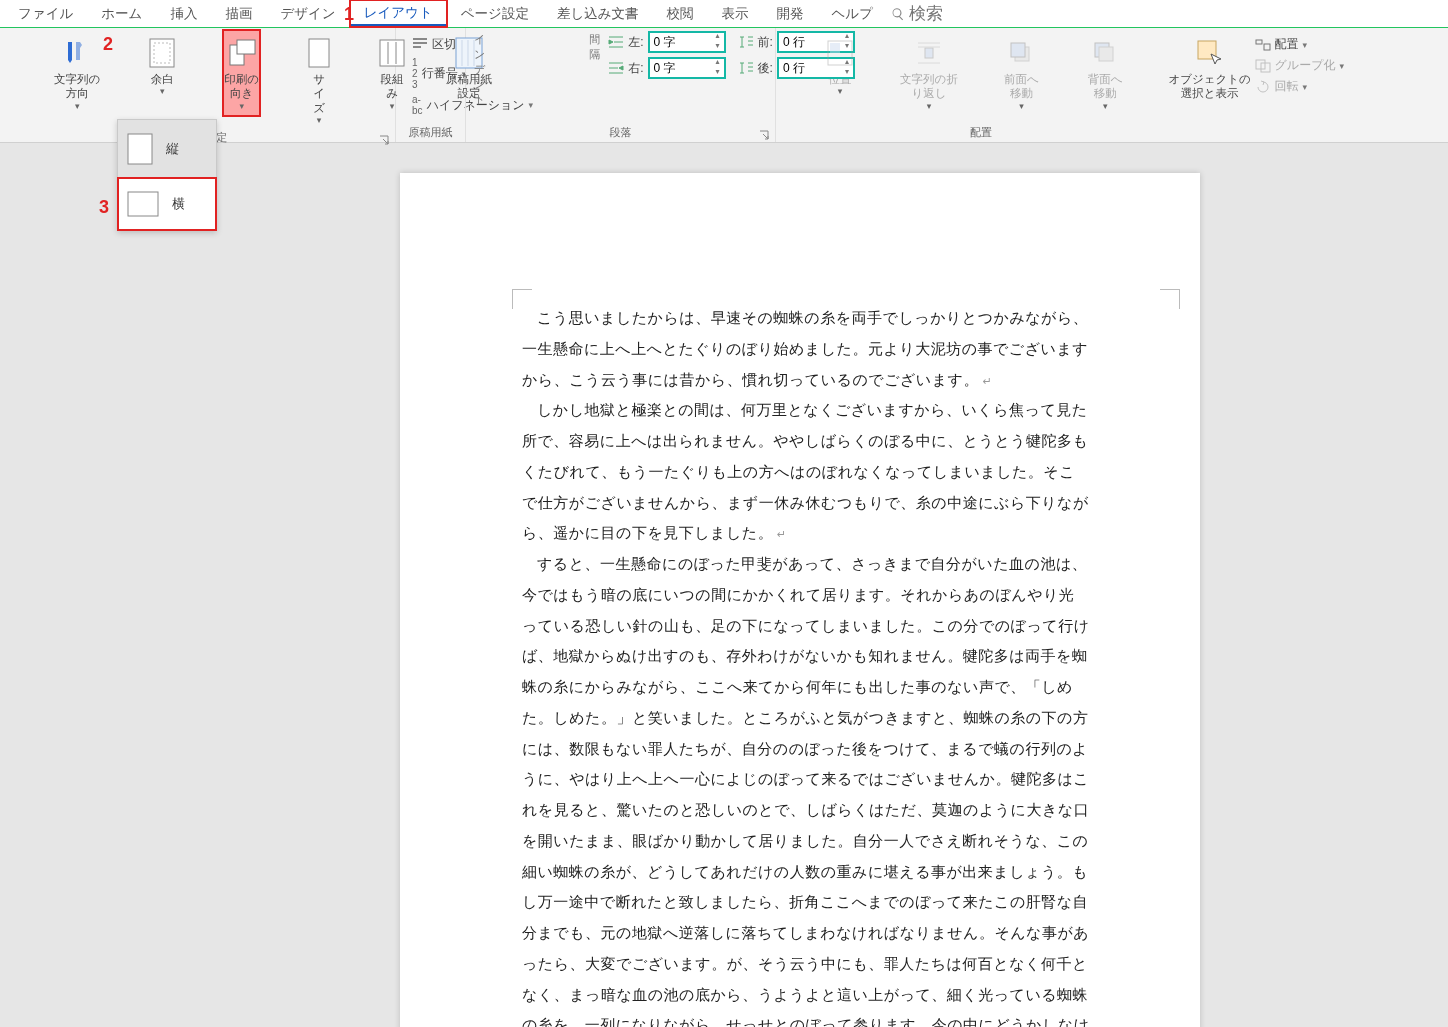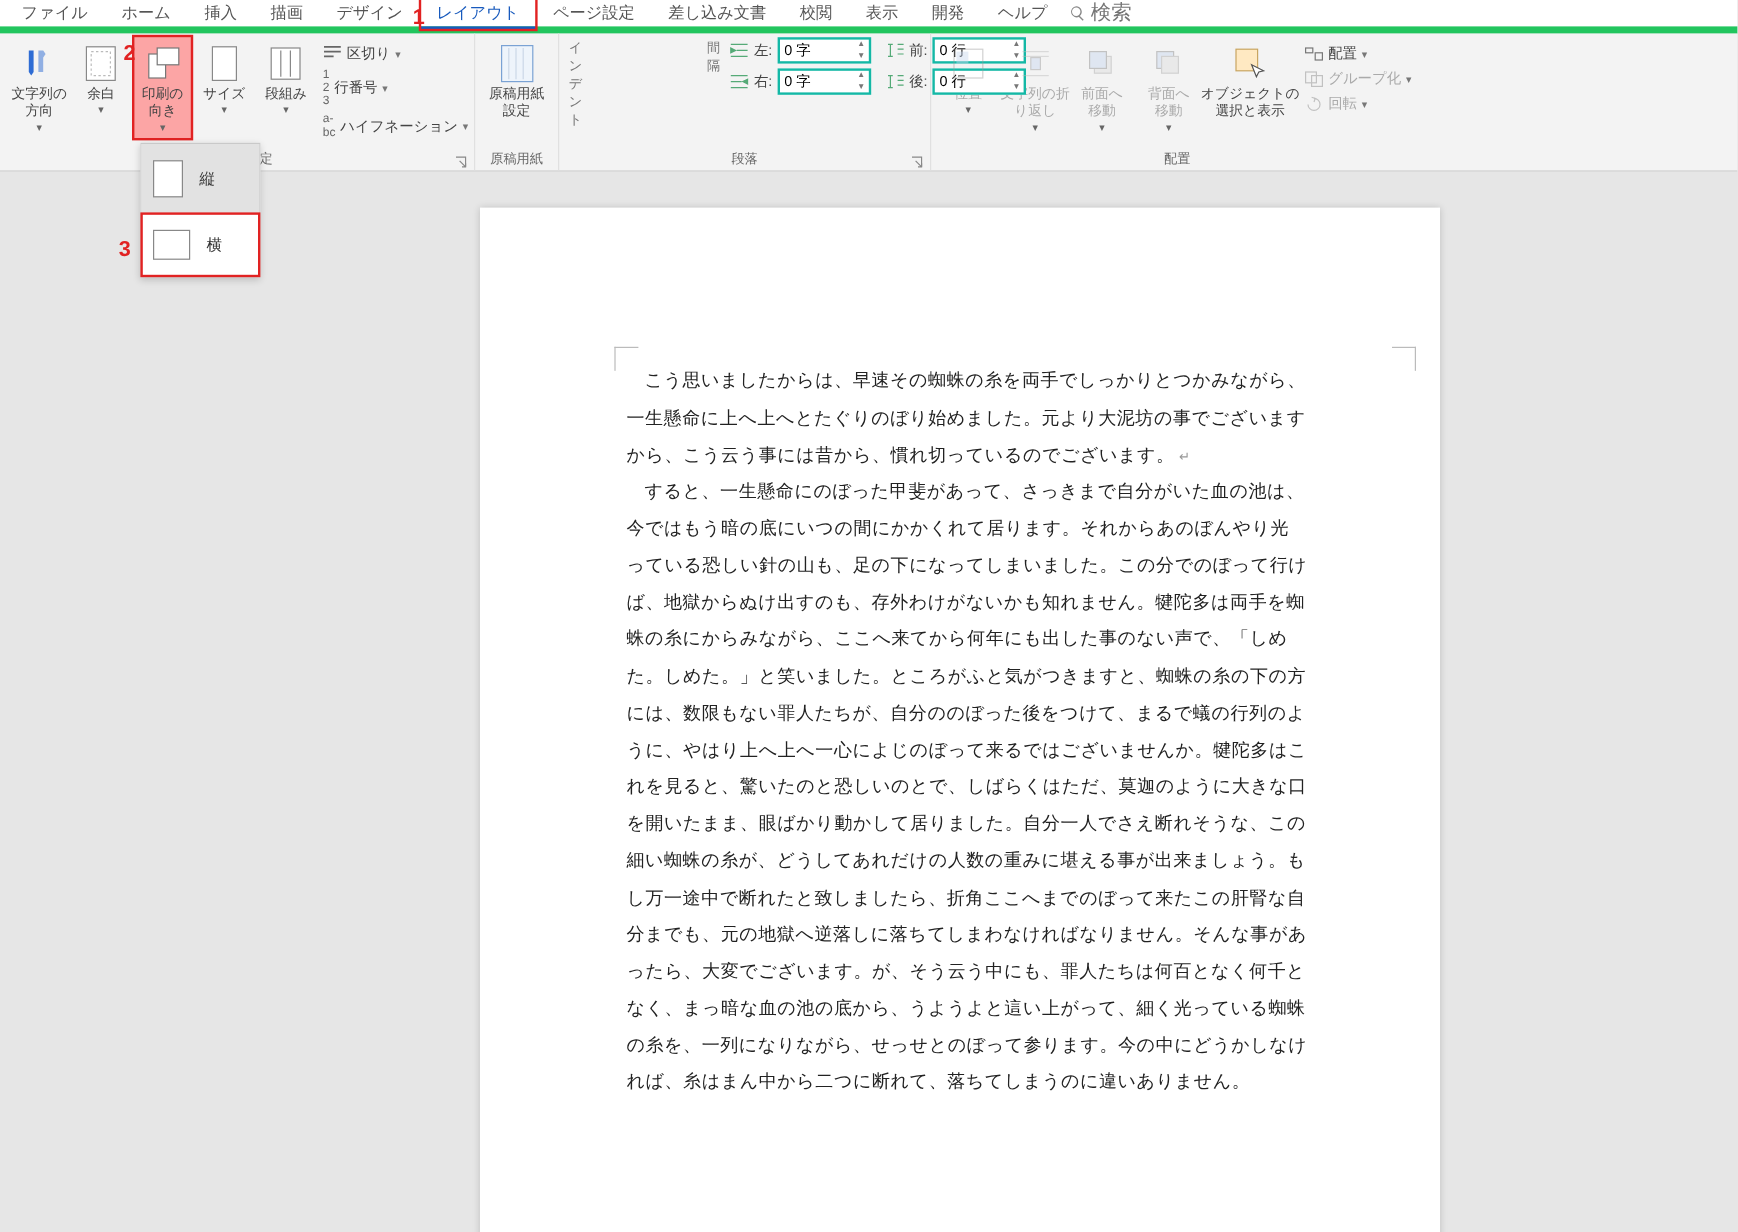--- a/index.html
+++ b/index.html
@@ -1,33 +1,33 @@
 <!DOCTYPE html>
 <html><head>
 <meta charset="utf-8">
 <style>
   * { box-sizing: border-box; margin: 0; padding: 0; font-family: "Yu Gothic UI", "Meiryo", sans-serif; }
   body { background: #e6e6e6; width: 1448px; height: 1027px; overflow: hidden; font-size: 13px; color: #333; }
 
   
-  .tabs { display: flex; align-items: center; height: 28px; background: #fff; border-bottom: 6px solid #22c55e; padding: 0 4px; gap: 0; }
+  .tabs { display: flex; align-items: center; height: 28px; background: #fff; border-bottom: 1px solid #22c55e; padding: 0 4px; gap: 0; }
   .tab { padding: 4px 14px; font-size: 13.5px; color: #555; cursor: pointer; }
   .tab.active { color: #185abd; border-bottom: 3px solid #185abd; padding-bottom: 2px; font-weight: 500;}
   .tab.highlight { outline: 2px solid #e12222; outline-offset: -1px; }
   .search-wrap { display:flex; align-items:center; gap:4px; margin-left:4px;}
   .search-icon { width:14px;height:14px;fill:#888;}
   .search-input { border:none; font-size:17px; width:80px; outline:none; color:#555;}
 
   
   .ribbon { display:flex; height:115px; background:#f3f3f3; border-bottom:1px solid #d0d0d0; padding-left:4px; position:relative;}
   .group { display:flex; flex-direction:column; justify-content:space-between; border-right:1px solid #e0e0e0; padding:2px 4px 0 4px;}
   .group-body { display:flex; align-items:flex-start; gap:2px; flex:1;}
   .group-label { font-size:11px; color:#666; text-align:center; padding-bottom:2px; position:relative;}
   .launcher { position:absolute; right:2px; bottom:2px; width:10px;height:10px; fill:#999;}
-  .bigbtn { display:flex; flex-direction:column; align-items:center; justify-content:flex-start; width:54px; padding:4px 1px; font-size:11.5px; color:#444; line-height:1.25; text-align:center; cursor:pointer;}
+  .bigbtn { display:flex; flex-direction:column; align-items:center; justify-content:flex-start; width:54px; padding:4px 1px; font-size:11.5px; color:#444; line-height:1.25; text-align:center; cursor:pointer;margin-left:45px;}
   .bigbtn .iconwrap { height:38px; display:flex; align-items:center; justify-content:center;}
   .bigbtn .chev { font-size:9px; color:#666;}
   .bigbtn.sel { background:#fca5a5; outline:2px solid #e12222; outline-offset:-1px;}
   .bigbtn.disabled { color:#aaa;}
   .bigbtn.disabled svg { opacity:.45;}
   .midbtn { display:flex; align-items:center; gap:4px; font-size:12px; color:#444; padding:2px 4px; cursor:pointer; white-space:nowrap;}
   .midbtn .chev{font-size:9px;color:#777;}
   .stackcol{display:flex;flex-direction:column;gap:0;padding-top:4px;}
   .indent-row{display:flex; align-items:center; gap:4px; font-size:12px; color:#444; padding:1px 2px;}
   .indent-row input{width:78px; height:22px; font-size:12px; border:2px solid #14b8a6; padding:0 18px 0 4px;}
@@ -352,15 +352,16 @@
 
 <div class="anno" style="left:344px;top:4px">1</div>
 <div class="anno" style="left:103px;top:34px">2</div>
 <div class="anno" style="left:99px;top:197px">3</div>
 
 <div class="workspace">
   <div class="page">
     <div class="corner tl"></div>
     <div class="corner tr"></div>
     <p><span>こう思いましたからは、早速その蜘蛛の糸を両手でしっかりとつかみながら、一生懸命に上へ上へとたぐりのぼり始めました。元より大泥坊の事でございますから、こう云う事には昔から、慣れ切っているのでございます。</span><span class="pm"> ↵</span></p>
+    <p><span>しかし地獄と極楽との間は、何万里となくございますから、いくら焦って見た所で、容易に上へは出られません。ややしばらくのぼる中に、とうとう犍陀多もくたびれて、もう一たぐりも上の方へはのぼれなくなってしまいました。そこで仕方がございませんから、まず一休み休むつもりで、糸の中途にぶら下りながら、遥かに目の下を見下しました。</span><span class="pm"> ↵</span></p>
     <p><span>すると、一生懸命にのぼった甲斐があって、さっきまで自分がいた血の池は、今ではもう暗の底にいつの間にかかくれて居ります。それからあのぼんやり光っている恐しい針の山も、足の下になってしまいました。この分でのぼって行けば、地獄からぬけ出すのも、存外わけがないかも知れません。犍陀多は両手を蜘蛛の糸にからみながら、ここへ来てから何年にも出した事のない声で、「しめた。しめた。」と笑いました。ところがふと気がつきますと、蜘蛛の糸の下の方には、数限もない罪人たちが、自分ののぼった後をつけて、まるで蟻の行列のように、やはり上へ上へ一心によじのぼって来るではございませんか。犍陀多はこれを見ると、驚いたのと恐しいのとで、しばらくはただ、莫迦のように大きな口を開いたまま、眼ばかり動かして居りました。自分一人でさえ断れそうな、この細い蜘蛛の糸が、どうしてあれだけの人数の重みに堪える事が出来ましょう。もし万一途中で断れたと致しましたら、折角ここへまでのぼって来たこの肝腎な自分までも、元の地獄へ逆落しに落ちてしまわなければなりません。そんな事があったら、大変でございます。が、そう云う中にも、罪人たちは何百となく何千となく、まっ暗な血の池の底から、うようよと這い上がって、細く光っている蜘蛛の糸を、一列になりながら、せっせとのぼって参ります。今の中にどうかしなければ、糸はまん中から二つに断れて、落ちてしまうのに違いありません。</span></p>
   </div>
 </div>
 
 </body></html>

